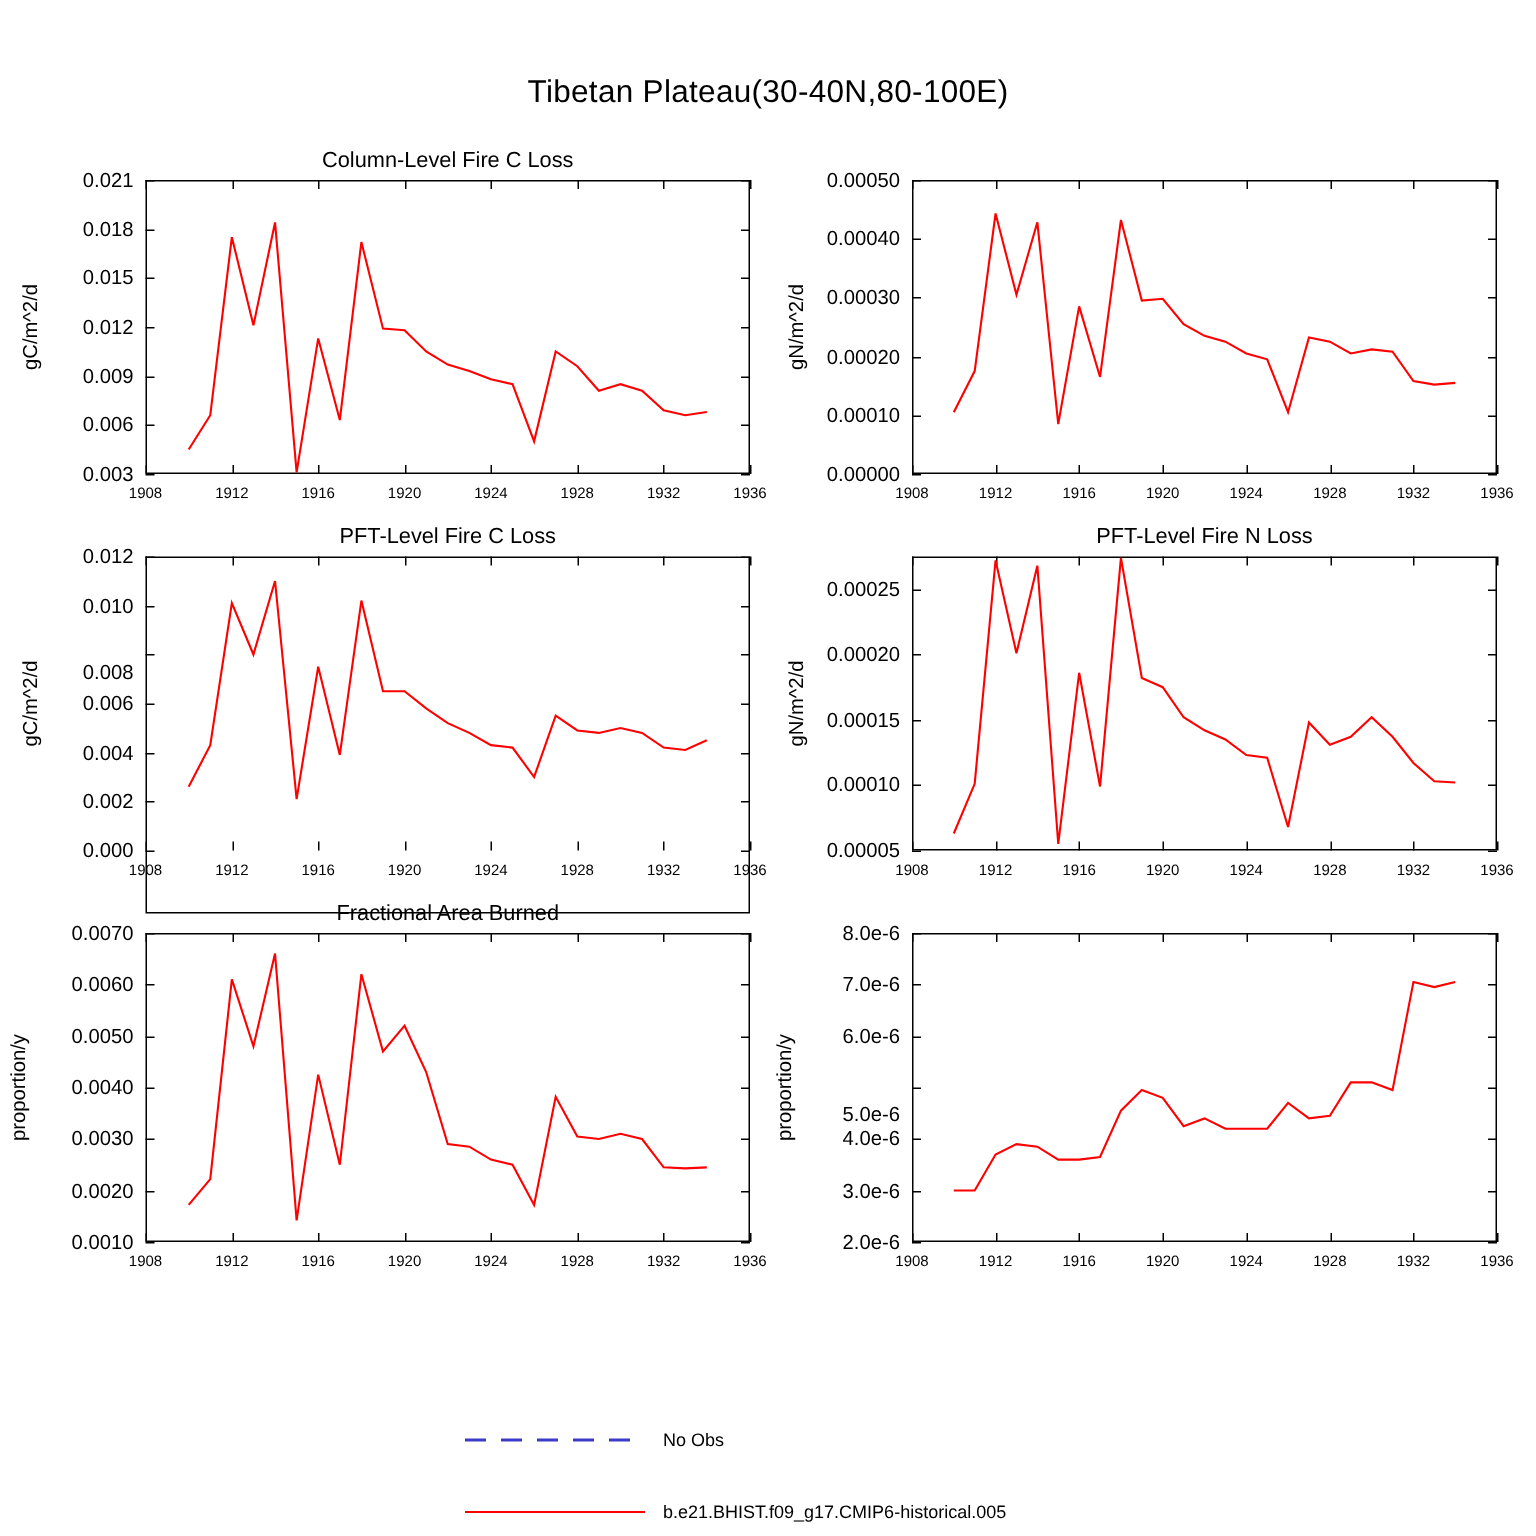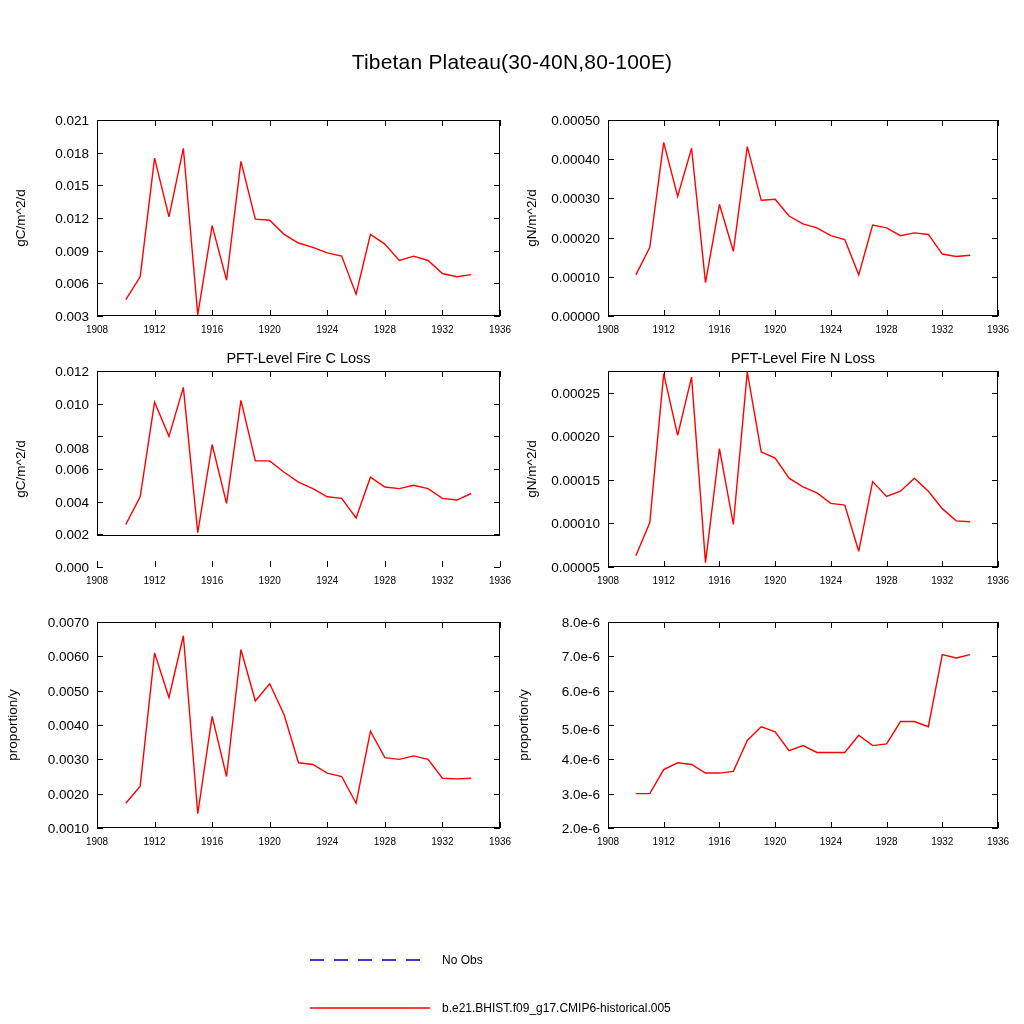--- a/index.html
+++ b/index.html
@@ -90,20 +90,21 @@
     transform: translateY(-50%);
   }
 </style>
 </head>
 <body>
 
 <div id="page-title">Tibetan Plateau(30-40N,80-100E)</div>
 
 <div class="panel" id="panel-0" style="left: 97px; top: 120px; width: 403px; height: 196px;">
     <div class="plot-frame"></div>
+    <div class="panel-title">Column-Level Fire C Loss</div>
     <div class="ytick" style="top: 196px; right: 411px; width: 90px;">0.003</div>
     <div style="position: absolute; left: 0px; top: 196px; width: 6px; height: 1px; background: rgb(0, 0, 0);"></div>
     <div style="position: absolute; left: 397px; top: 196px; width: 6px; height: 1px; background: rgb(0, 0, 0);"></div>
     <div class="ytick" style="top: 163.333px; right: 411px; width: 90px;">0.006</div>
     <div style="position: absolute; left: 0px; top: 163.333px; width: 6px; height: 1px; background: rgb(0, 0, 0);"></div>
     <div style="position: absolute; left: 397px; top: 163.333px; width: 6px; height: 1px; background: rgb(0, 0, 0);"></div>
     <div class="ytick" style="top: 130.667px; right: 411px; width: 90px;">0.009</div>
     <div style="position: absolute; left: 0px; top: 130.667px; width: 6px; height: 1px; background: rgb(0, 0, 0);"></div>
     <div style="position: absolute; left: 397px; top: 130.667px; width: 6px; height: 1px; background: rgb(0, 0, 0);"></div>
     <div class="ytick" style="top: 98px; right: 411px; width: 90px;">0.012</div>
@@ -189,21 +190,21 @@
     <div style="position: absolute; left: 334.286px; top: 190px; width: 1px; height: 6px; background: rgb(0, 0, 0);"></div>
     <div style="position: absolute; left: 334.286px; top: 0px; width: 1px; height: 6px; background: rgb(0, 0, 0);"></div>
     <div class="xtick" style="left: 390px; top: 204px;">1936</div>
     <div style="position: absolute; left: 390px; top: 190px; width: 1px; height: 6px; background: rgb(0, 0, 0);"></div>
     <div style="position: absolute; left: 390px; top: 0px; width: 1px; height: 6px; background: rgb(0, 0, 0);"></div>
     <div class="ylabel" style="top: 98px; left: -78px; width: 1px; height: 0px; display: flex; align-items: center; justify-content: center;">gN/m^2/d</div>
     <svg class="series" width="390" height="196">
       <polyline points="27.86,154.84 41.79,127.40 55.71,22.34 69.64,76.44 83.57,28.22 97.50,162.68 111.43,84.28 125.36,131.32 139.29,26.66 153.21,80.36 167.14,79.18 181.07,96.04 195.00,103.88 208.93,107.80 222.86,115.64 236.79,119.56 250.71,154.84 264.64,105.06 278.57,107.80 292.50,115.64 306.43,112.90 320.36,114.46 334.29,134.06 348.21,136.42 362.14,135.24" fill="none" stroke="#ff0000" stroke-width="1.4"></polyline>
     </svg>
   </div>
-<div class="panel" id="panel-2" style="left: 97px; top: 371px; width: 403px; height: 165px;">
+<div class="panel" id="panel-2" style="left: 97px; top: 371px; width: 403px; height: 238px;">
     <div class="plot-frame"></div>
     <div class="panel-title">PFT-Level Fire C Loss</div>
     <div class="ytick" style="top: 196px; right: 411px; width: 90px;">0.000</div>
     <div style="position: absolute; left: 0px; top: 196px; width: 6px; height: 1px; background: rgb(0, 0, 0);"></div>
     <div style="position: absolute; left: 397px; top: 196px; width: 6px; height: 1px; background: rgb(0, 0, 0);"></div>
     <div class="ytick" style="top: 163.333px; right: 411px; width: 90px;">0.002</div>
     <div style="position: absolute; left: 0px; top: 163.333px; width: 6px; height: 1px; background: rgb(0, 0, 0);"></div>
     <div style="position: absolute; left: 397px; top: 163.333px; width: 6px; height: 1px; background: rgb(0, 0, 0);"></div>
     <div class="ytick" style="top: 130.667px; right: 411px; width: 90px;">0.004</div>
     <div style="position: absolute; left: 0px; top: 130.667px; width: 6px; height: 1px; background: rgb(0, 0, 0);"></div>
@@ -291,20 +292,21 @@
     <div class="xtick" style="left: 390px; top: 204px;">1936</div>
     <div style="position: absolute; left: 390px; top: 190px; width: 1px; height: 6px; background: rgb(0, 0, 0);"></div>
     <div style="position: absolute; left: 390px; top: 0px; width: 1px; height: 6px; background: rgb(0, 0, 0);"></div>
     <div class="ylabel" style="top: 98px; left: -78px; width: 1px; height: 0px; display: flex; align-items: center; justify-content: center;">gN/m^2/d</div>
     <svg class="series" width="390" height="196">
       <polyline points="27.86,184.68 41.79,151.57 55.71,2.61 69.64,64.46 83.57,6.10 97.50,191.64 111.43,77.53 125.36,153.32 139.29,0.87 153.21,81.01 167.14,87.11 181.07,107.15 195.00,115.86 208.93,121.96 222.86,132.41 236.79,134.15 250.71,180.32 264.64,110.63 278.57,125.44 292.50,120.21 306.43,107.15 320.36,120.21 334.29,137.64 348.21,149.83 362.14,150.70" fill="none" stroke="#ff0000" stroke-width="1.4"></polyline>
     </svg>
   </div>
 <div class="panel" id="panel-4" style="left: 97px; top: 622px; width: 403px; height: 206px;">
     <div class="plot-frame"></div>
+    <div class="panel-title">Fractional Area Burned</div>
     <div class="ytick" style="top: 206px; right: 411px; width: 90px;">0.0010</div>
     <div style="position: absolute; left: 0px; top: 206px; width: 6px; height: 1px; background: rgb(0, 0, 0);"></div>
     <div style="position: absolute; left: 397px; top: 206px; width: 6px; height: 1px; background: rgb(0, 0, 0);"></div>
     <div class="ytick" style="top: 171.667px; right: 411px; width: 90px;">0.0020</div>
     <div style="position: absolute; left: 0px; top: 171.667px; width: 6px; height: 1px; background: rgb(0, 0, 0);"></div>
     <div style="position: absolute; left: 397px; top: 171.667px; width: 6px; height: 1px; background: rgb(0, 0, 0);"></div>
     <div class="ytick" style="top: 137.333px; right: 411px; width: 90px;">0.0030</div>
     <div style="position: absolute; left: 0px; top: 137.333px; width: 6px; height: 1px; background: rgb(0, 0, 0);"></div>
     <div style="position: absolute; left: 397px; top: 137.333px; width: 6px; height: 1px; background: rgb(0, 0, 0);"></div>
     <div class="ytick" style="top: 103px; right: 411px; width: 90px;">0.0040</div>
@@ -352,21 +354,21 @@
     <div class="plot-frame"></div>
     <div class="ytick" style="top: 206px; right: 398px; width: 90px;">2.0e-6</div>
     <div style="position: absolute; left: 0px; top: 206px; width: 6px; height: 1px; background: rgb(0, 0, 0);"></div>
     <div style="position: absolute; left: 384px; top: 206px; width: 6px; height: 1px; background: rgb(0, 0, 0);"></div>
     <div class="ytick" style="top: 171.667px; right: 398px; width: 90px;">3.0e-6</div>
     <div style="position: absolute; left: 0px; top: 171.667px; width: 6px; height: 1px; background: rgb(0, 0, 0);"></div>
     <div style="position: absolute; left: 384px; top: 171.667px; width: 6px; height: 1px; background: rgb(0, 0, 0);"></div>
     <div class="ytick" style="top: 137.333px; right: 398px; width: 90px;">4.0e-6</div>
     <div style="position: absolute; left: 0px; top: 137.333px; width: 6px; height: 1px; background: rgb(0, 0, 0);"></div>
     <div style="position: absolute; left: 384px; top: 137.333px; width: 6px; height: 1px; background: rgb(0, 0, 0);"></div>
-    <div class="ytick" style="top: 107px; right: 398px; width: 90px;">5.0e-6</div>
+    <div class="ytick" style="top: 121px; right: 398px; width: 90px;">5.0e-6</div>
     <div style="position: absolute; left: 0px; top: 103px; width: 6px; height: 1px; background: rgb(0, 0, 0);"></div>
     <div style="position: absolute; left: 384px; top: 103px; width: 6px; height: 1px; background: rgb(0, 0, 0);"></div>
     <div class="ytick" style="top: 68.6667px; right: 398px; width: 90px;">6.0e-6</div>
     <div style="position: absolute; left: 0px; top: 68.6667px; width: 6px; height: 1px; background: rgb(0, 0, 0);"></div>
     <div style="position: absolute; left: 384px; top: 68.6667px; width: 6px; height: 1px; background: rgb(0, 0, 0);"></div>
     <div class="ytick" style="top: 34.3333px; right: 398px; width: 90px;">7.0e-6</div>
     <div style="position: absolute; left: 0px; top: 34.3333px; width: 6px; height: 1px; background: rgb(0, 0, 0);"></div>
     <div style="position: absolute; left: 384px; top: 34.3333px; width: 6px; height: 1px; background: rgb(0, 0, 0);"></div>
     <div class="ytick" style="top: 0px; right: 398px; width: 90px;">8.0e-6</div>
     <div style="position: absolute; left: 0px; top: 0px; width: 6px; height: 1px; background: rgb(0, 0, 0);"></div>

